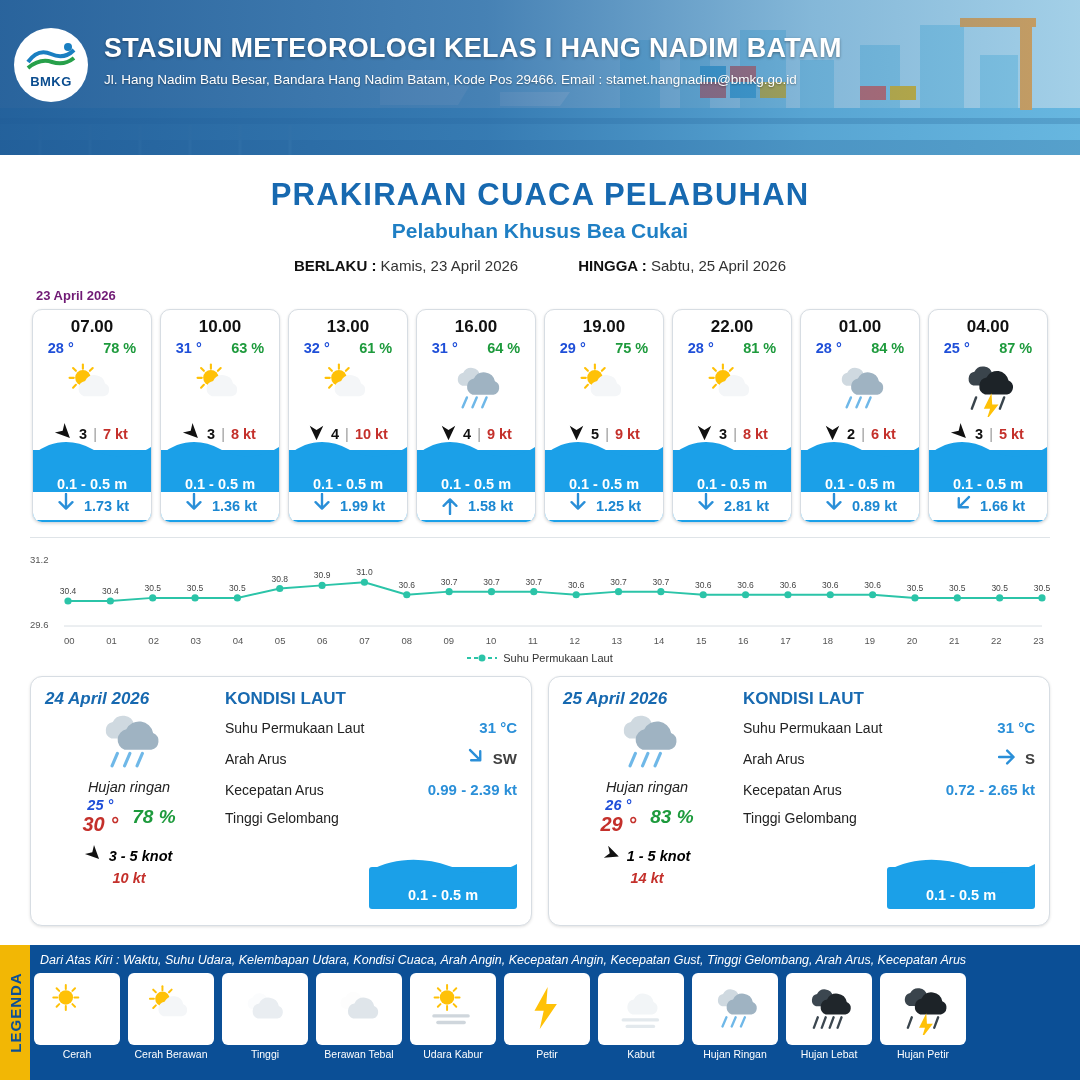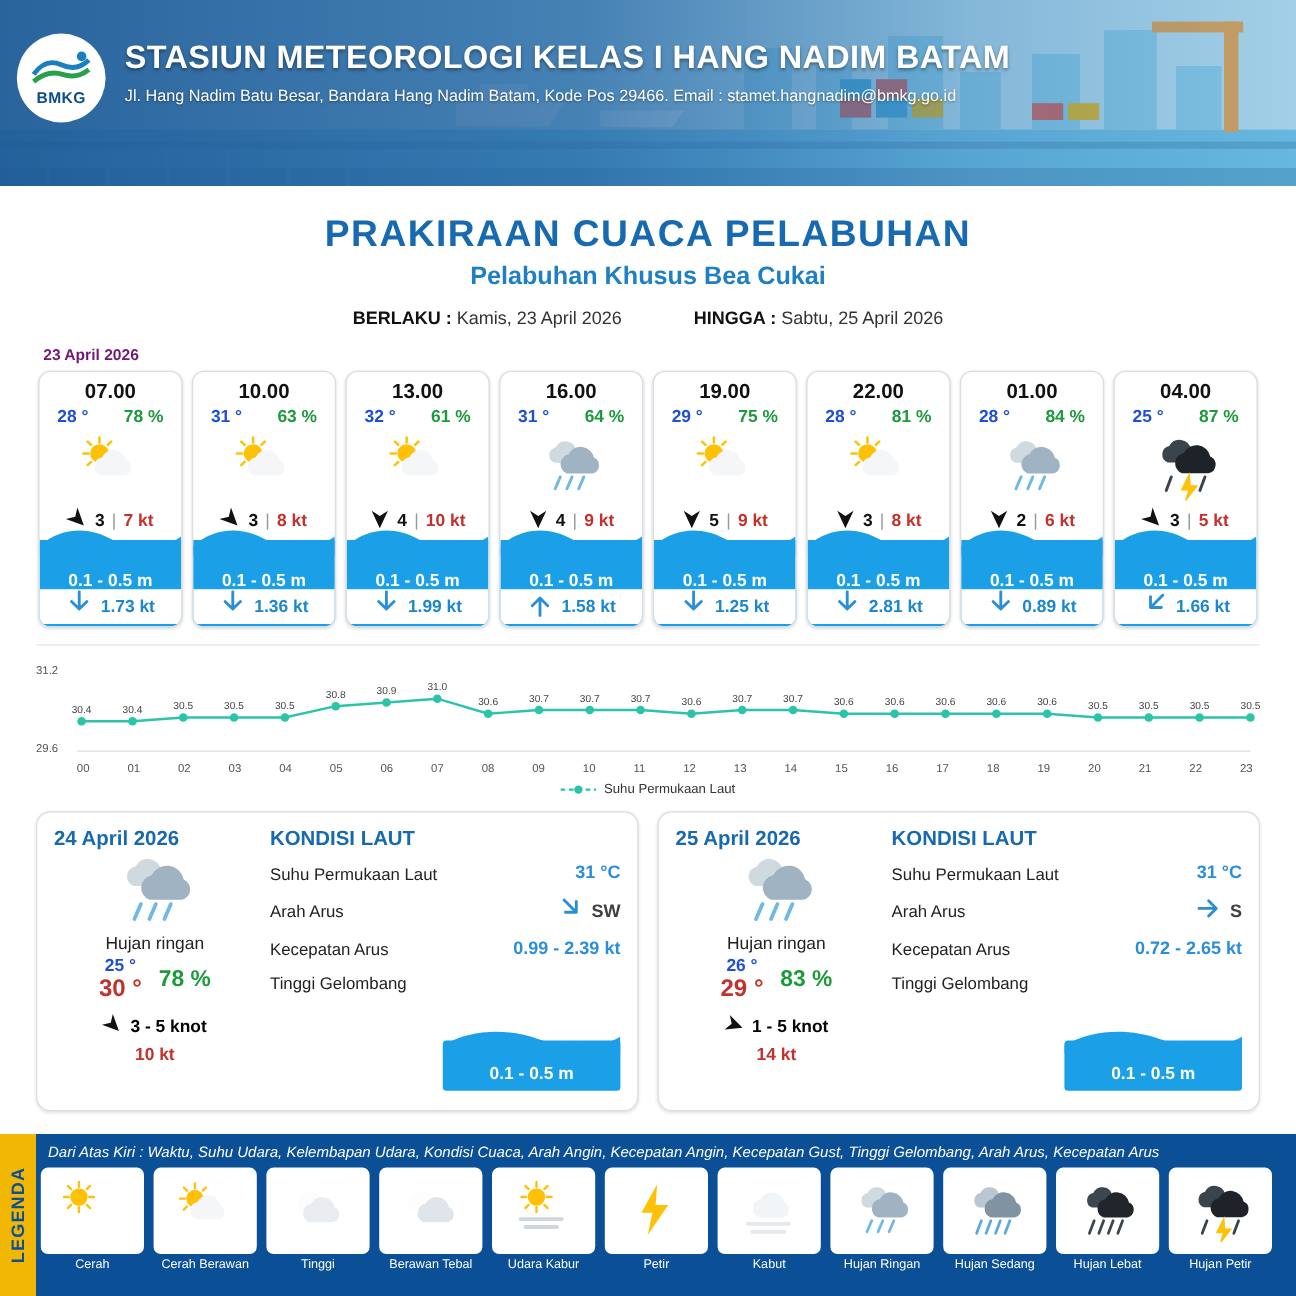--- a/index.html
+++ b/index.html
@@ -66,21 +66,21 @@
   
   .chart-wrap { margin:16px 30px 0 30px; position:relative; height:92px; }
   .chart-axis-top, .chart-axis-bot { position:absolute; left:0; font-size:9.5px; color:#555; }
   .chart-ticks { display:flex; justify-content:space-between; padding-left:34px; padding-right:6px; font-size:9.5px; color:#555; margin-top:2px;}
   .legend-sst { text-align:center; font-size:11px; color:#333; margin-top:6px; display:flex; gap:6px; align-items:center; justify-content:center;}
 
   
   .daypanels { display:flex; gap:16px; padding:0 30px; margin-top:12px;}
   .daypanel { flex:1; border:1px solid #d7dde3; border-radius:12px; background:#fff; box-shadow:0 1px 3px rgba(0,0,0,.12);
               padding:12px 14px 10px; display:flex; gap:8px; height:250px; position:relative;}
-  .dp-left { width:168px; text-align:center; }
+  .dp-left { width:168px; text-align:center;font-style:italic; }
   .dp-date { color:#1769b0; font-size:17px; font-weight:bold; text-align:left; margin-bottom:2px;}
   .dp-icon { height:64px; display:flex; align-items:center; justify-content:center; margin-top:2px;}
   .dp-cond { font-size:14.5px; color:#222; margin-top:4px;}
   .dp-th { display:flex; align-items:center; justify-content:center; gap:14px; margin-top:2px;}
   .dp-temps div:first-child { color:#1f4fd8; font-weight:bold; font-size:14.5px;}
   .dp-temps div:last-child { color:#c4302b; font-weight:bold; font-size:20px;}
   .dp-hum { color:#1d9a3c; font-weight:bold; font-size:19px;}
   .dp-wind { display:flex; align-items:center; justify-content:center; gap:7px; font-size:14.5px; font-weight:bold; margin-top:10px;}
   .dp-gust { color:#c4302b; font-weight:bold; font-size:14.5px; margin-top:5px;}
   .dp-right { flex:1; padding-left:4px; }
@@ -901,39 +901,20 @@
               <line x1="54" y1="52" x2="48" y2="66"></line>
             </g>
           </svg>
         </div>
                  <div class="leg-cap">Hujan Ringan</div>
       </div>
       <div class="leg-item">
         <div class="leg-box">
           <svg width="62" height="52.699999999999996" viewBox="0 0 78 80">
             <g transform="translate(8,8) scale(0.8)">
-              <path d="M14 34 a12 12 0 0 1 2-23 a16 16 0 0 1 30 4 a10 10 0 0 1 -2 19 z" fill="#b9c7d2"></path>
-            </g>
-            <g transform="translate(20,14) scale(1)">
-              <path d="M14 34 a12 12 0 0 1 2-23 a16 16 0 0 1 30 4 a10 10 0 0 1 -2 19 z" fill="#7f93a3"></path>
-            </g>
-            <g stroke="#5aa9e0" stroke-width="3.5" stroke-linecap="round">
-              <line x1="22" y1="52" x2="16" y2="68"></line>
-              <line x1="34" y1="52" x2="28" y2="68"></line>
-              <line x1="46" y1="52" x2="40" y2="68"></line>
-              <line x1="58" y1="52" x2="52" y2="68"></line>
-            </g>
-          </svg>
-        </div>
-                 <div class="leg-cap">Hujan Sedang</div>
-      </div>
-      <div class="leg-item">
-        <div class="leg-box">
-          <svg width="62" height="52.699999999999996" viewBox="0 0 78 80">
-            <g transform="translate(8,8) scale(0.8)">
               <path d="M14 34 a12 12 0 0 1 2-23 a16 16 0 0 1 30 4 a10 10 0 0 1 -2 19 z" fill="#3c4750"></path>
             </g>
             <g transform="translate(20,14) scale(1)">
               <path d="M14 34 a12 12 0 0 1 2-23 a16 16 0 0 1 30 4 a10 10 0 0 1 -2 19 z" fill="#20262b"></path>
             </g>
             <g stroke="#3c4750" stroke-width="3.5" stroke-linecap="round">
               <line x1="22" y1="52" x2="16" y2="68"></line>
               <line x1="34" y1="52" x2="28" y2="68"></line>
               <line x1="46" y1="52" x2="40" y2="68"></line>
               <line x1="58" y1="52" x2="52" y2="68"></line>

